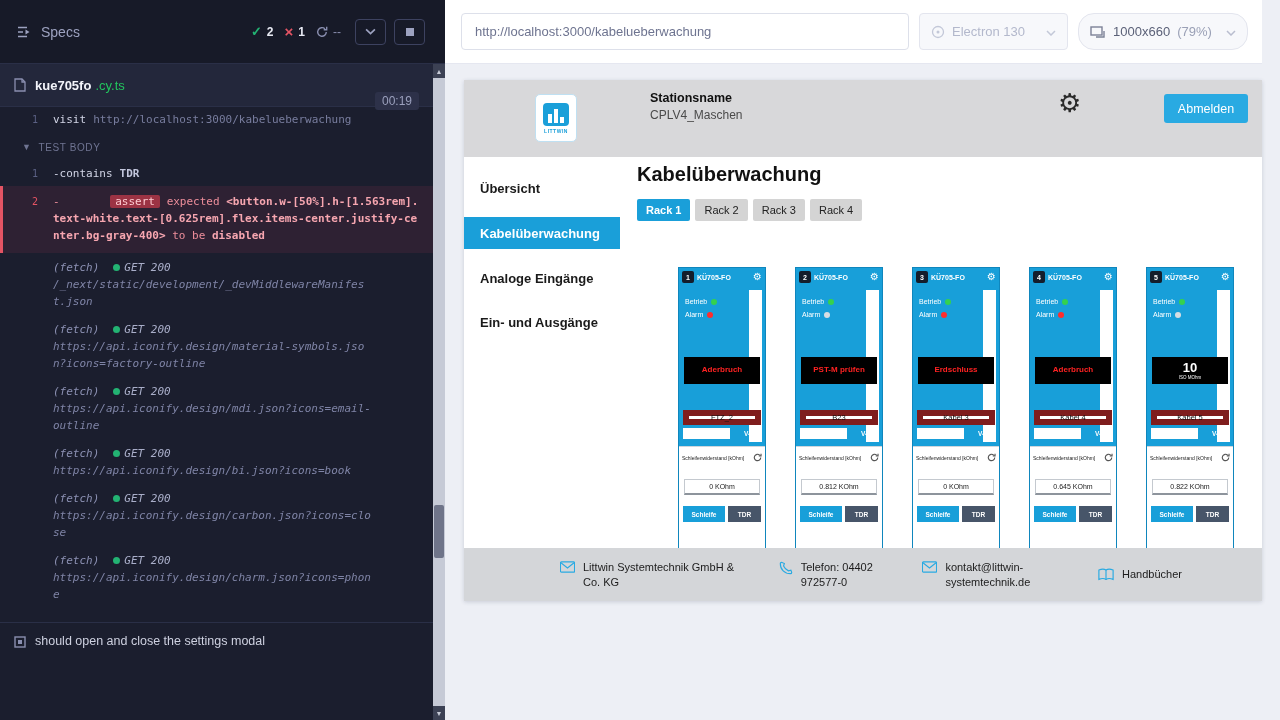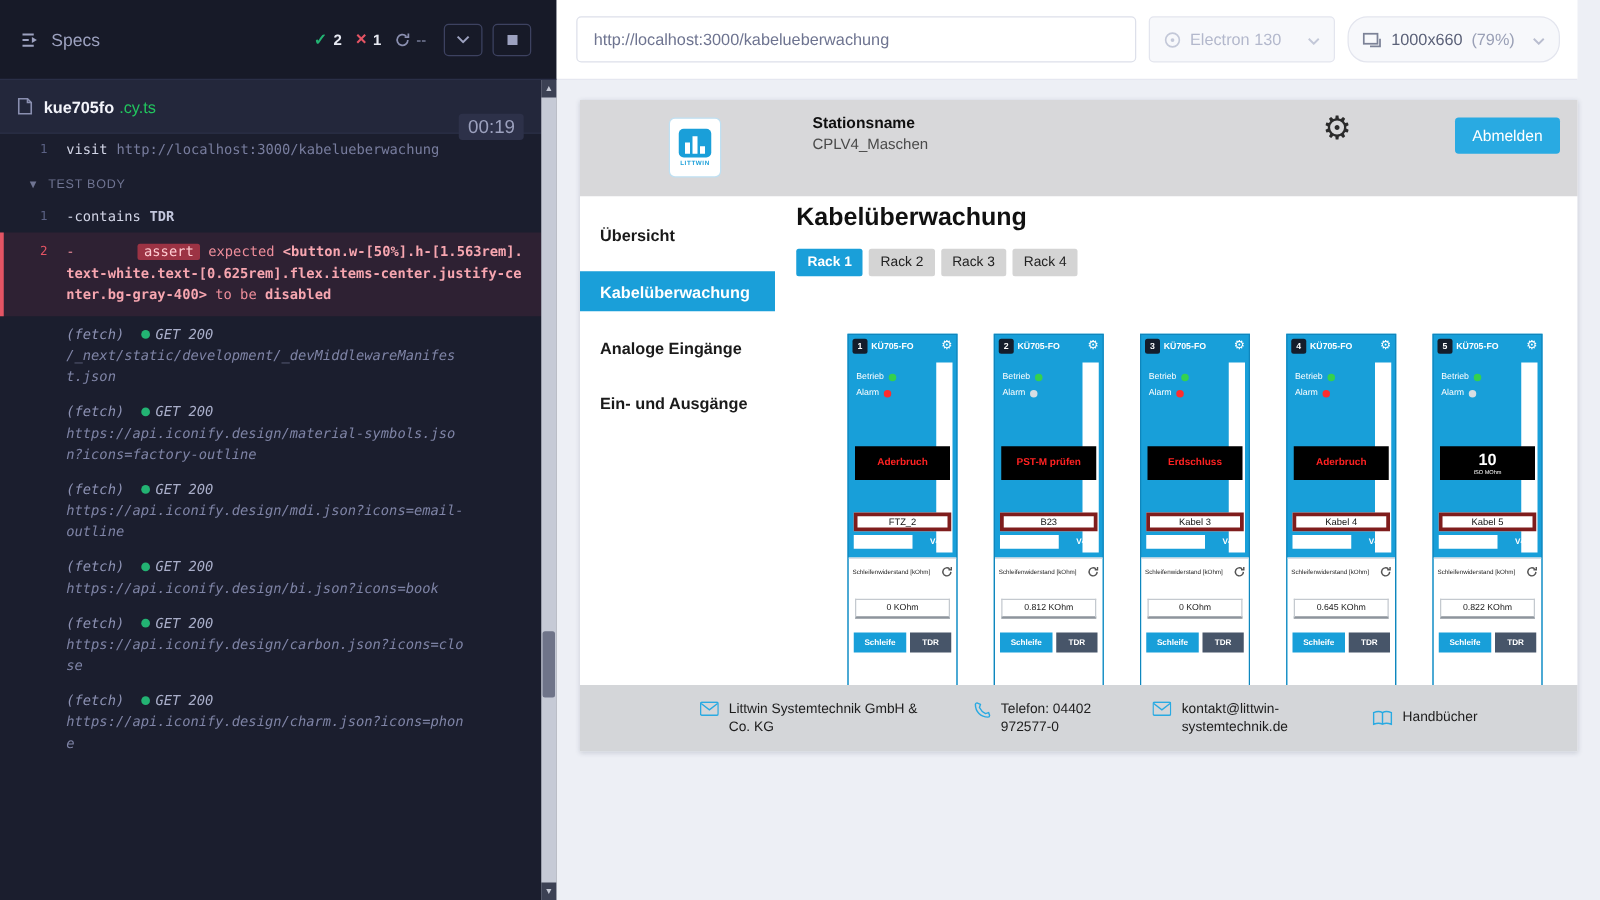--- a/index.html
+++ b/index.html
@@ -16,21 +16,21 @@
   .stat .mk-pass { color:#23b373; font-size:13px; }
   .stat .mk-fail { color:#e45464; font-size:15px; line-height:1; }
   .stat.pending { color:#8a8fb0; font-weight:normal; }
   .lp-buttons { display:flex; gap:8px; margin-left:14px; }
   .lp-btn { width:31px; height:26px; border:1px solid #3d4260; border-radius:4px; background:transparent; color:#9da2c0; display:flex; align-items:center; justify-content:center; cursor:pointer; }
   .stop-square { width:8px; height:8px; background:#9da2c0; display:inline-block; }
 
   .spec-header { height:43px; background:#23273b; border-bottom:1px solid #2a2f47; display:flex; align-items:center; padding:0 14px; gap:9px; width:433px; flex-shrink:0; }
   .spec-name { color:#f3f4fa; font-weight:bold; font-size:13px; }
   .spec-ext { color:#22c55e; font-size:13px; margin-left:-5px; }
-  .spec-timer { margin-left:auto; color:#9ba0bd; font-size:15px; background:#2d3149; padding:2px 7px; border-radius:3px;margin-top:32px; }
+  .spec-timer { margin-left:auto; color:#9ba0bd; font-size:12px; background:#2d3149; padding:2px 7px; border-radius:3px;margin-top:32px; }
 
   .log { flex:1; overflow:hidden; width:433px; font-family:"DejaVu Sans Mono", monospace; font-size:11px; line-height:17px; color:#9ba0bd; padding-top:2px; }
   .logrow { display:flex; padding:2px 10px 2px 8px; }
   .lnum { width:30px; text-align:right; margin-right:15px; color:#5b6184; font-size:10px; flex-shrink:0; }
   .cmd { color:#d2d5e6; margin-right:7px; }
   .url-txt { color:#787d9e; word-break:break-all; }
   .section-h { display:flex; align-items:center; gap:7px; padding:9px 0 7px 22px; color:#6f7492; font-size:10px; letter-spacing:0.6px; font-family:"Liberation Sans", sans-serif; cursor:pointer; }
   .chev-s { color:#6f7492; font-size:9px; }
   .arg { color:#c3c7dd; font-weight:bold; }
 
@@ -104,21 +104,21 @@
   .led { display:flex; align-items:center; gap:4px; color:#fff; font-size:7px; margin-bottom:6px; }
   .led-dot { width:6px; height:6px; border-radius:50%; flex-shrink:0; }
   .dot-g { background:#35d14e; }
   .dot-r { background:#ff2d2d; }
   .dot-r.off { background:#d7dee3; }
   .status-box { margin:33px 5px 0 5px; height:27px; background:#000; display:flex; align-items:center; justify-content:center; position:relative; z-index:2; }
   .status-err { color:#ff2222; font-size:8px; font-weight:bold; text-align:center; line-height:1.1; }
   .status-box.big { flex-direction:column; }
   .status-big { color:#fff; font-size:13px; font-weight:bold; line-height:1.1; }
   .status-sub { color:#fff; font-size:4.5px; }
-  .name-field { margin:26px 4px 0 4px; height:15px; background:#fff; border:3px solid #7f1d1d; display:flex; align-items:center; justify-content:center; font-size:7.5px; color:#111; position:relative; z-index:2; }
+  .name-field { margin:26px 4px 0 4px; height:15px; background:#fff; border:6px solid #7f1d1d; display:flex; align-items:center; justify-content:center; font-size:7.5px; color:#111; position:relative; z-index:2; }
   .ver-row { display:flex; align-items:center; margin-top:3px; padding:0 4px; position:relative; z-index:2; }
   .ver-blank { width:47px; height:11px; background:#fff; }
   .ver { margin-left:auto; color:#fff; font-size:6.5px; font-weight:bold; }
   .card-panel { margin-top:7px; background:#fff; flex:1; padding:6px 3px 0 3px; border-top:1px solid #cfd6dd; position:relative; z-index:2; }
   .panel-label-row { display:flex; align-items:center; }
   .panel-label { font-size:5px; color:#222; }
   .refresh-icon { margin-left:auto; color:#555; display:flex; cursor:pointer; }
   .value-field { margin:17px 2px 0 2px; height:16px; border:1px solid #c4c9cf; border-bottom:2px solid #8d949c; display:flex; align-items:center; justify-content:center; font-size:7px; color:#222; background:#fff; }
   .btn-row { display:flex; gap:3px; margin-top:11px; padding:0 1px; }
   .btn-schleife { flex:1; height:16px; background:#189fd9; color:#fff; font-size:6.5px; border:none; font-weight:bold; font-family:"Liberation Sans", sans-serif; cursor:pointer; }
@@ -262,20 +262,27 @@
 
       <div class="fetch-row">
         <div class="fetch-line1">
           <span class="fetch-label">(fetch)</span>
           <span class="gdot"></span>
           <span class="fetch-status">GET 200</span>
         </div>
         <div class="fetch-url">https://api.iconify.design/charm.json?icons=phone</div>
       </div>
 
+      <div class="next-test">
+        <svg width="12" height="12" viewBox="0 0 12 12">
+            <rect x="1" y="1" width="10" height="10" fill="none" stroke="#8a8fb0" stroke-width="1.4"></rect>
+            <rect x="4" y="4" width="4" height="4" fill="#8a8fb0"></rect>
+          </svg>
+        <span>should open and close the settings modal</span>
+      </div>
 
     </div>
 
     <div class="lp-scrollbar">
       <div class="sb-arrow sb-up">▲</div>
       <div class="sb-thumb"></div>
       <div class="sb-arrow sb-down">▼</div>
     </div>
   </div>
 

